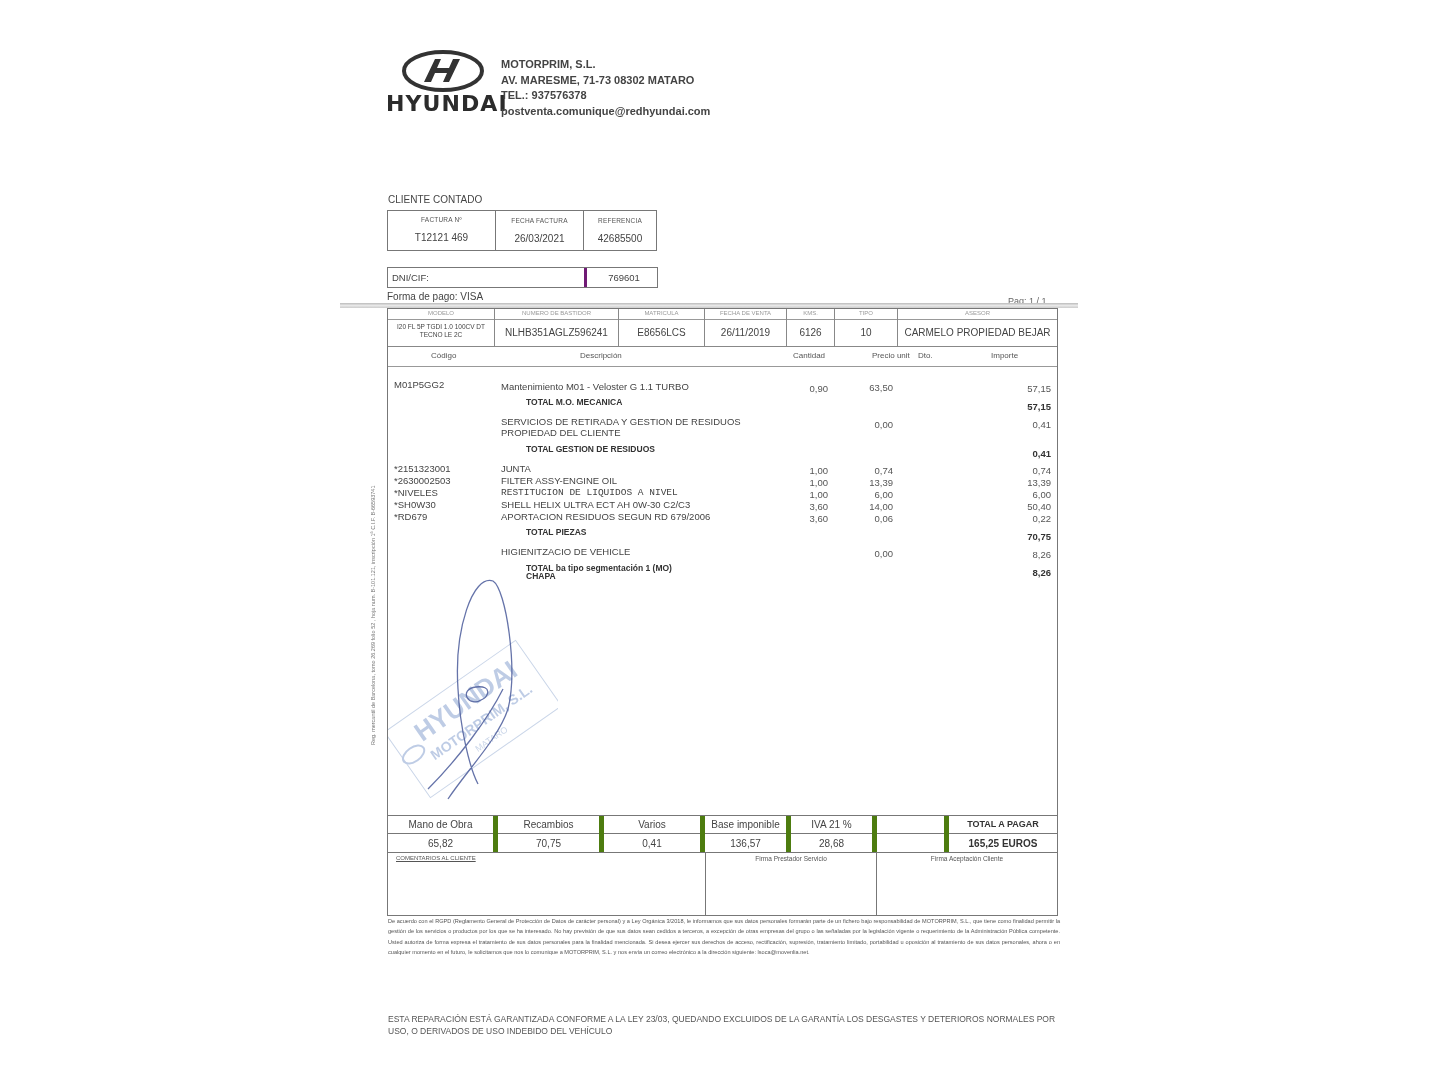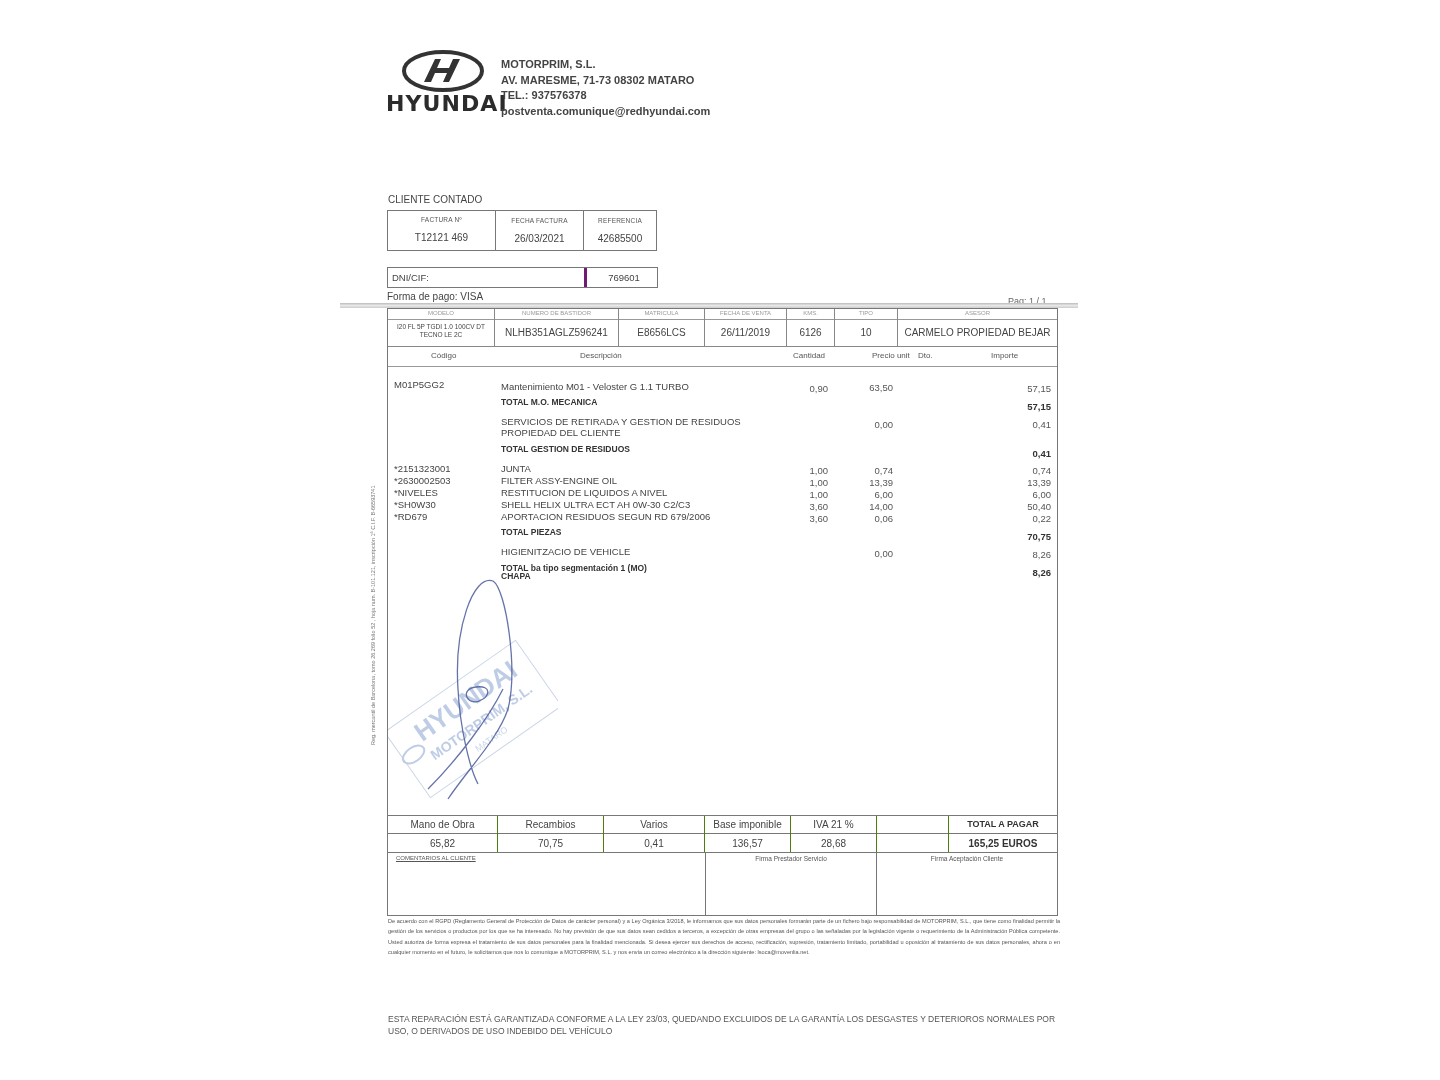--- a/index.html
+++ b/index.html
@@ -22,26 +22,26 @@
   .forma { left:387px; top:291px; font-size:10px; color:#444; }
   .pag { left:1008px; top:296px; font-size:9px; color:#666; }
   .scanbar { left:340px; top:303px; width:738px; height:5px; background:linear-gradient(#bbb,#e8e8e8,#ccc); }
 
   .main-box { left:387px; top:308px; width:671px; height:508px; border:1px solid #777; box-sizing:border-box; }
   .vcell { position:absolute; top:0; height:37px; border-right:1px solid #888; box-sizing:border-box; text-align:center; }
   .vhdr { font-size:6px; color:#999; height:10px; line-height:8px; border-bottom:1px solid #999; }
   .vval { font-size:10px; color:#444; line-height:26px; }
   .colhdr { position:absolute; top:42px; font-size:8px; color:#555; }
   .line { position:absolute; font-size:9.5px; color:#444; white-space:nowrap; }
-  .bold { font-weight:bold; font-size:8.5px; color:#333; }
+  .bold { font-weight:bold; font-size:8.5px; color:#333;margin-left:25px; }
   .num { position:absolute; font-size:9.5px; color:#555; text-align:right; white-space:nowrap; }
   .numb { font-weight:bold; color:#333; }
 
   .tot-row { position:absolute; box-sizing:border-box; border:1px solid #777; }
-  .tcell { position:absolute; top:0; height:100%; border-right:1px solid #4d7c0f; box-sizing:border-box; text-align:center; }
+  .tcell { position:absolute; top:0; height:100%; border-right:5px solid #4d7c0f; box-sizing:border-box; text-align:center; }
   .tcell .th { font-size:10px; color:#444; height:17px; line-height:17px; border-bottom:1px solid #777; }
   .tcell .tv { font-size:10px; color:#444; line-height:19px; }
 
   .legal { left:388px; top:916px; width:672px; font-size:5.6px; line-height:10.3px; color:#555; text-align:justify; }
   .warranty { left:388px; top:1013px; width:680px; font-size:8.5px; line-height:12px; color:#555; }
   .sidetext { left:370px; top:745px; transform:rotate(-90deg); transform-origin:left top; font-size:5.5px; color:#777; white-space:nowrap; width:330px; }
 </style>
 </head>
 <body>
 
@@ -150,21 +150,21 @@
   <div class="num" style="left:465px;width:40px;top:156px;">0,74</div>
   <div class="num" style="left:610px;width:53px;top:156px;">0,74</div>
 
   <div class="line" style="left:6px;top:166px;">*2630002503</div>
   <div class="line" style="left:113px;top:166px;">FILTER ASSY-ENGINE OIL</div>
   <div class="num" style="left:405px;width:35px;top:168px;">1,00</div>
   <div class="num" style="left:465px;width:40px;top:168px;">13,39</div>
   <div class="num" style="left:610px;width:53px;top:168px;">13,39</div>
 
   <div class="line" style="left:6px;top:178px;">*NIVELES</div>
-  <div class="line" style="left:113px;top:178px;">RESTITUCION DE LIQUIDOS A NIVEL</div>
+  <div class="line" style="left:113px;top:178px;font-family:Liberation Mono, monospace;">RESTITUCION DE LIQUIDOS A NIVEL</div>
   <div class="num" style="left:405px;width:35px;top:180px;">1,00</div>
   <div class="num" style="left:465px;width:40px;top:180px;">6,00</div>
   <div class="num" style="left:610px;width:53px;top:180px;">6,00</div>
 
   <div class="line" style="left:6px;top:190px;">*SH0W30</div>
   <div class="line" style="left:113px;top:190px;">SHELL HELIX ULTRA ECT AH 0W-30 C2/C3</div>
   <div class="num" style="left:405px;width:35px;top:192px;">3,60</div>
   <div class="num" style="left:465px;width:40px;top:192px;">14,00</div>
   <div class="num" style="left:610px;width:53px;top:192px;">50,40</div>
 

